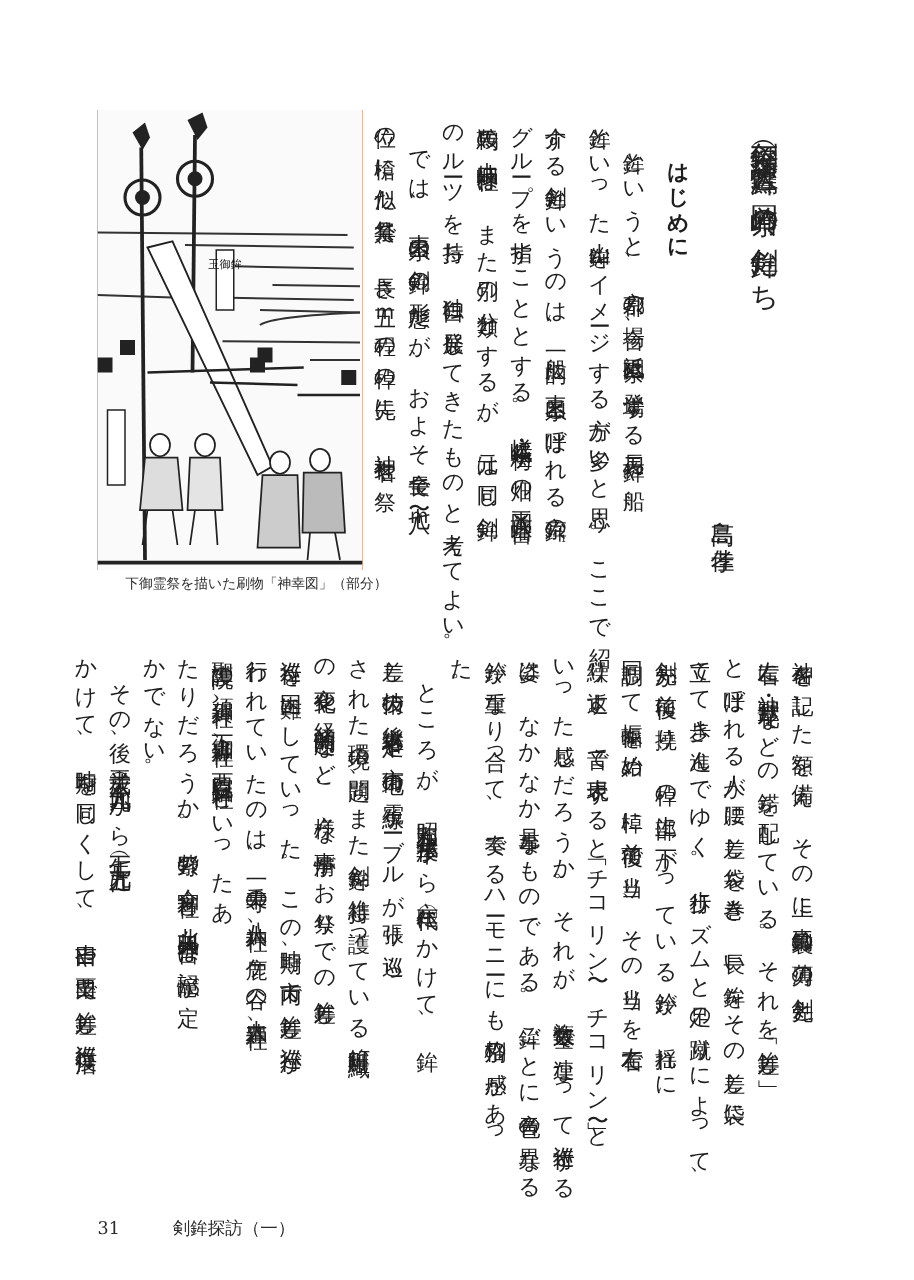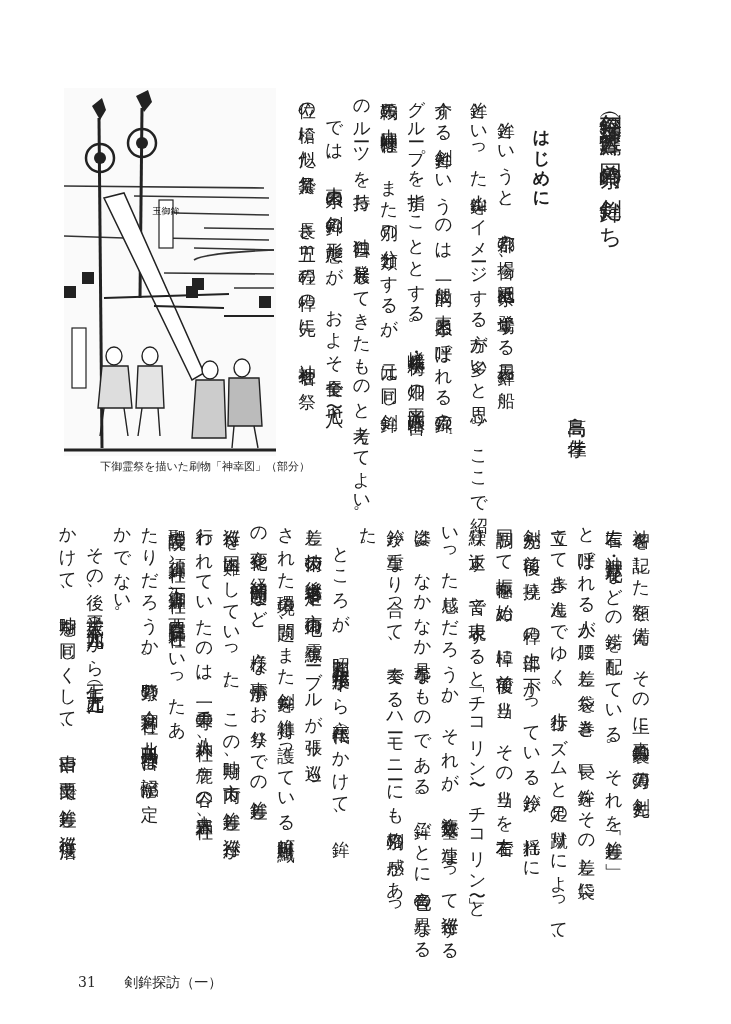--- a/index.html
+++ b/index.html
@@ -33,32 +33,32 @@
     font-size: 17.6px;
     line-height: 27.3px;
     letter-spacing: 2.3px;
   }
   .col-block .line { display: block; white-space: nowrap; }
   .top-body { right: 212px; top: 88px; height: 420px; }
   .bottom-body { right: 77px; top: 515px; height: 445px; }
   .sup { font-size: 8px; }
 
   .figure {
-    position: absolute; left: 64px; top: 88px; width: 212px; height: 368px;
+    position: absolute; left: 78px; top: 88px; width: 212px; height: 368px;
     background: #c2410c;
   }
   .figure svg { width: 100%; height: 100%; display: block; }
   .caption {
     position: absolute; left: 70px; top: 459px; width: 240px; text-align: right;
     font-size: 11px; line-height: 16px; color: #2a2a2a;
   }
   .footer {
     position: absolute; left: 78px; top: 974px; font-size: 14px; color: #2a2a2a;
   }
-  .footer .pg { margin-right: 24px; }
+  .footer .pg { margin-right: 38px; }
 </style>
 </head>
 <body>
 
 <div class="vt title">剣鉾探訪（一）犬鷹鉾と岡崎祭の剣鉾たち</div>
 
 <div class="vt hajime">はじめに</div>
 
 <div class="vt author">
   <span>高島</span><span class="gap"></span><span>孝佳</span>

